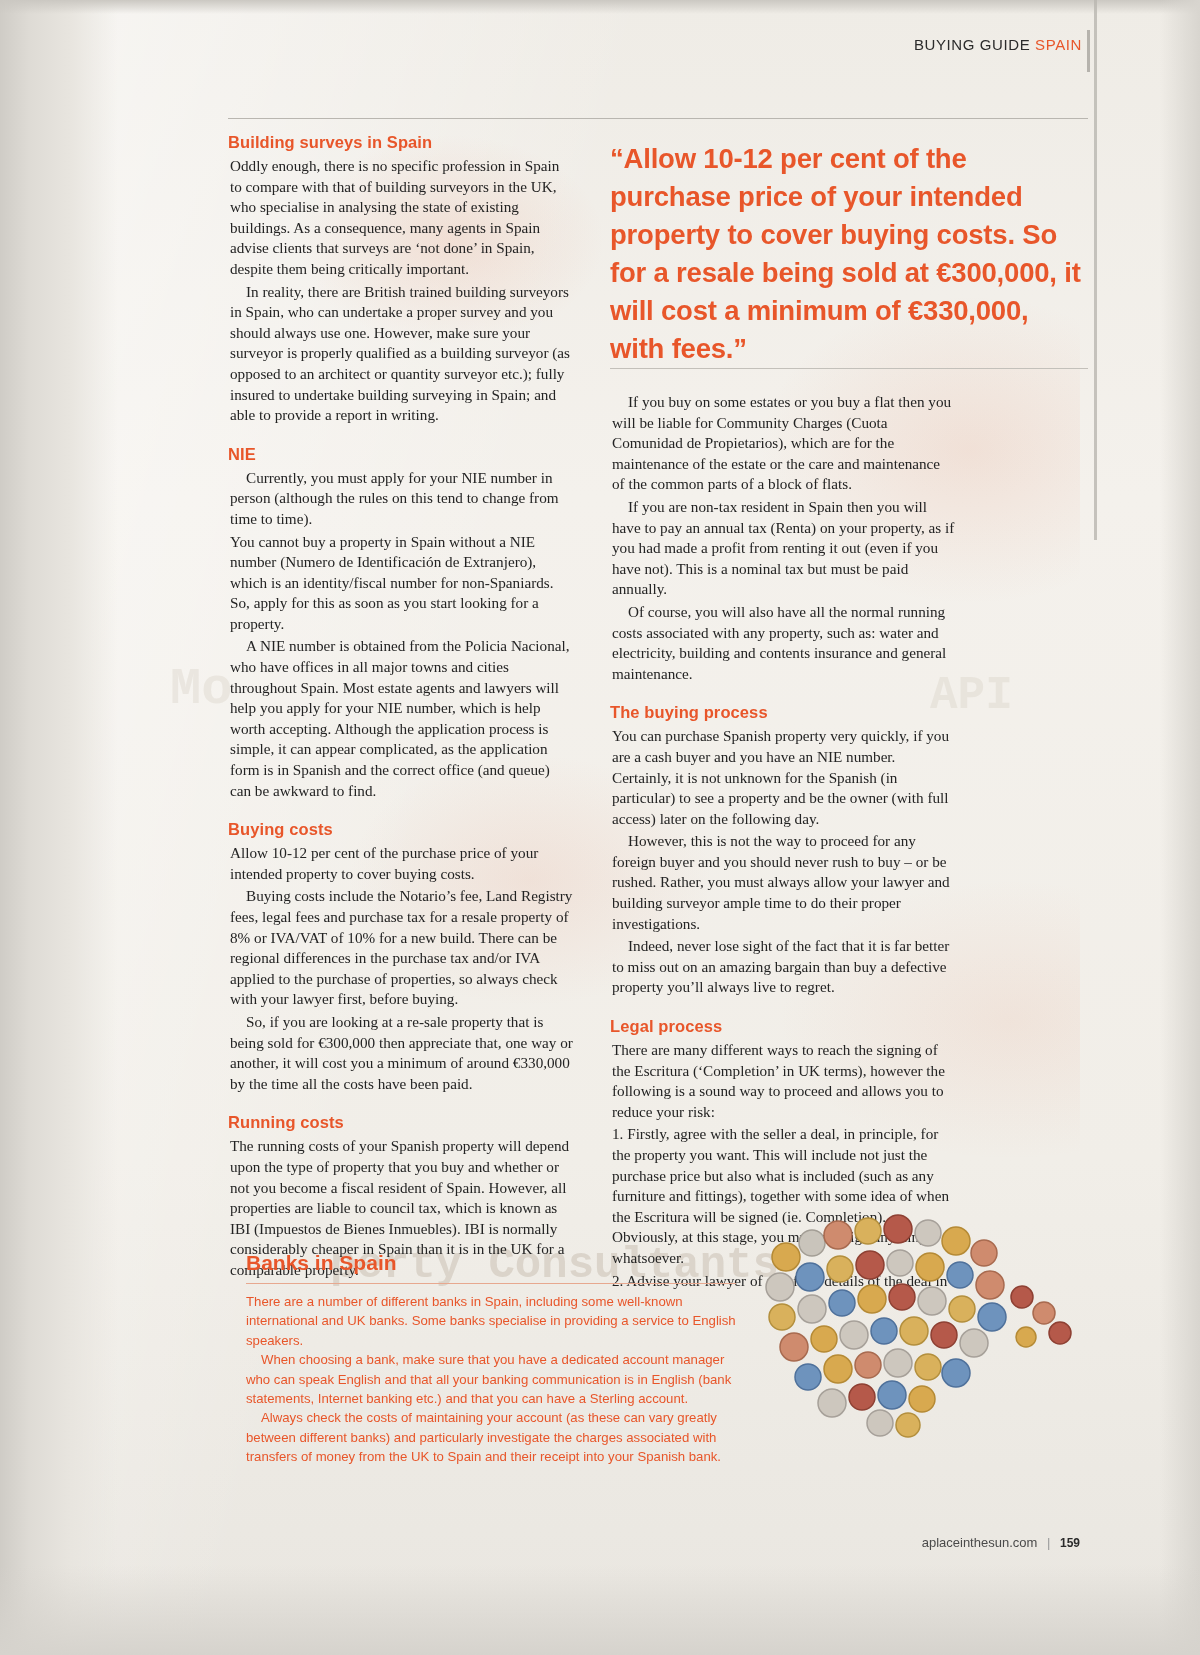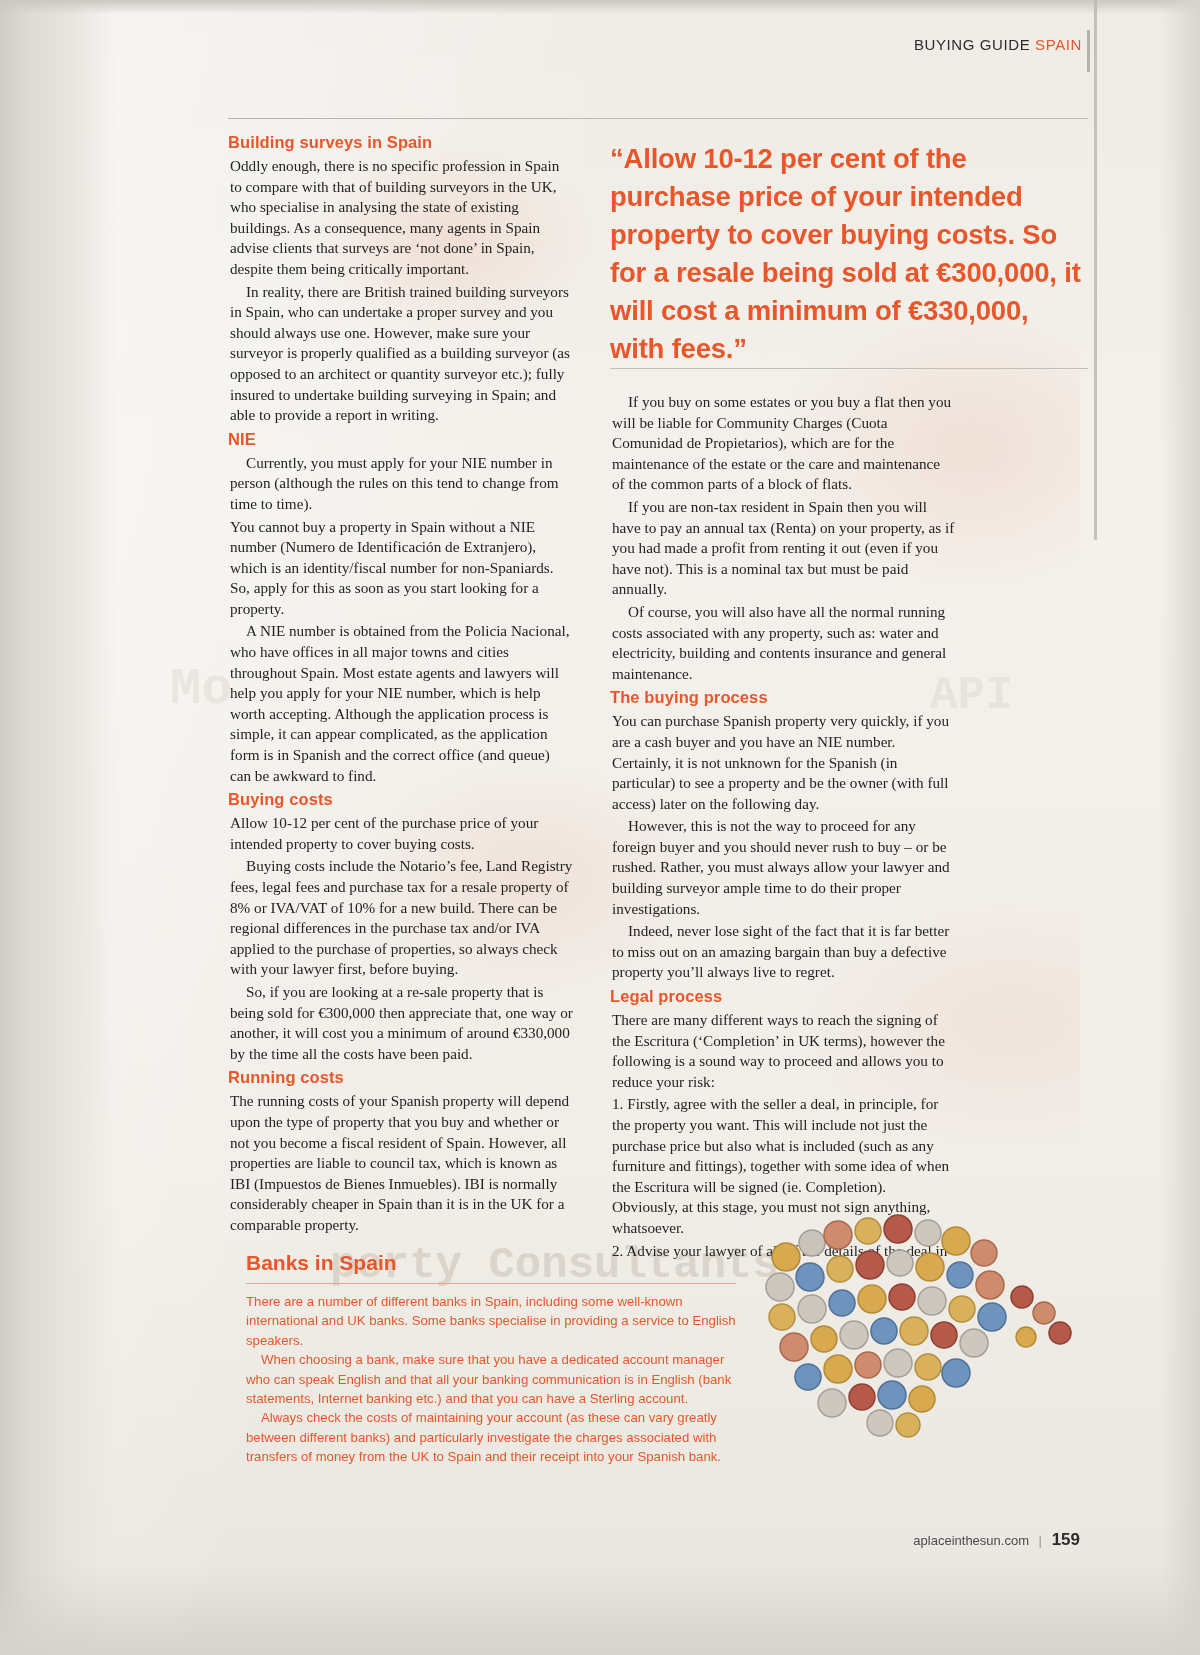--- a/index.html
+++ b/index.html
@@ -124,21 +124,21 @@
   .col-right { left: 610px; top: 390px; }
 
   h2.sec {
     font-family: "Liberation Sans", sans-serif;
     font-size: 16.5px;
     font-weight: bold;
     color: #e8562a;
     margin: 0 0 4px 0;
     letter-spacing: .1px;
   }
-  h2.sec.gap { margin-top: 4px; }
+  h2.sec.gap { margin-top: 19px; }
   p.body {
     margin: 2px;
     font-size: 15.2px;
     line-height: 20.6px;
     color: #232323;
     text-align: left;
   }
   p.body.indent { text-indent: 16px; }
 
   
@@ -201,21 +201,21 @@
   
   .footer {
     position: absolute;
     right: 120px;
     bottom: 105px;
     font-family: "Liberation Sans", sans-serif;
     font-size: 13px;
     color: #4a4a4a;
   }
   .footer .pagenum {
-    font-size: 17px;
+    font-size: 12px;
     font-weight: bold;
     color: #2b2b2b;
     margin-left: 6px;
   }
   .footer .sep { color: #999; margin-left: 6px; }
 </style>
 </head>
 <body>
 
 <div class="page">

